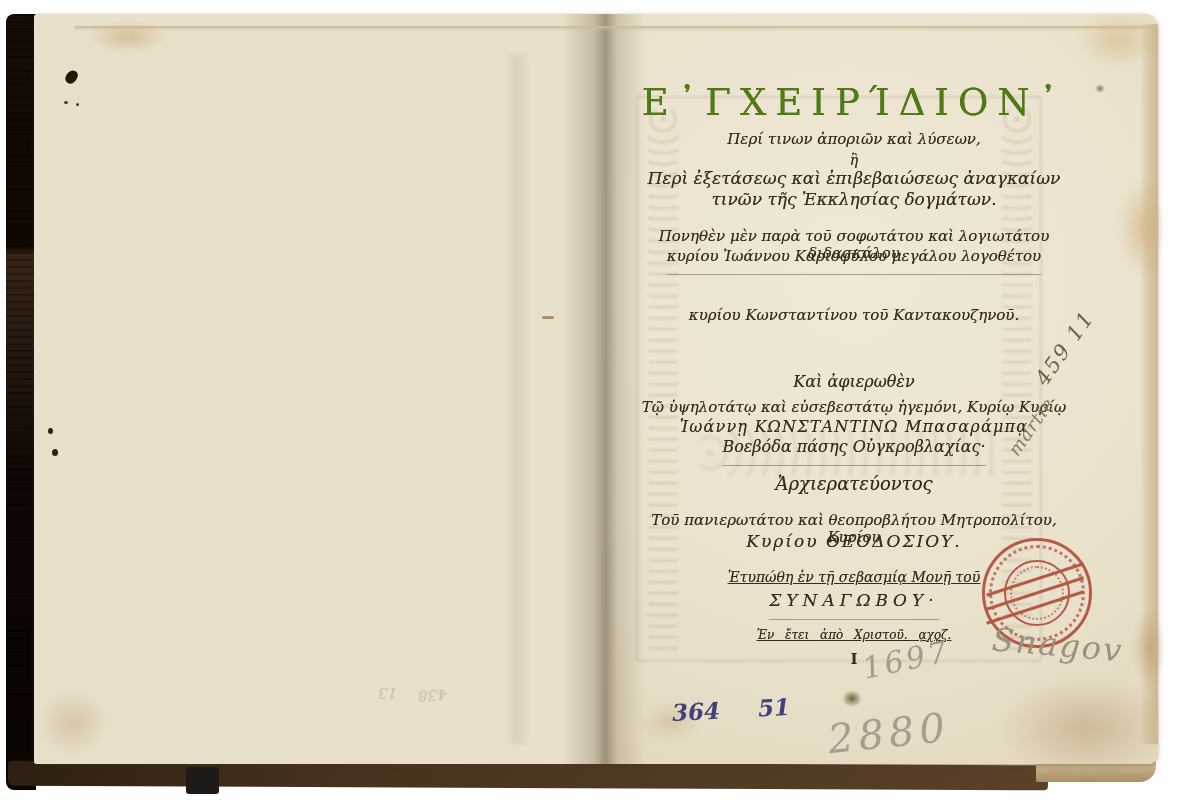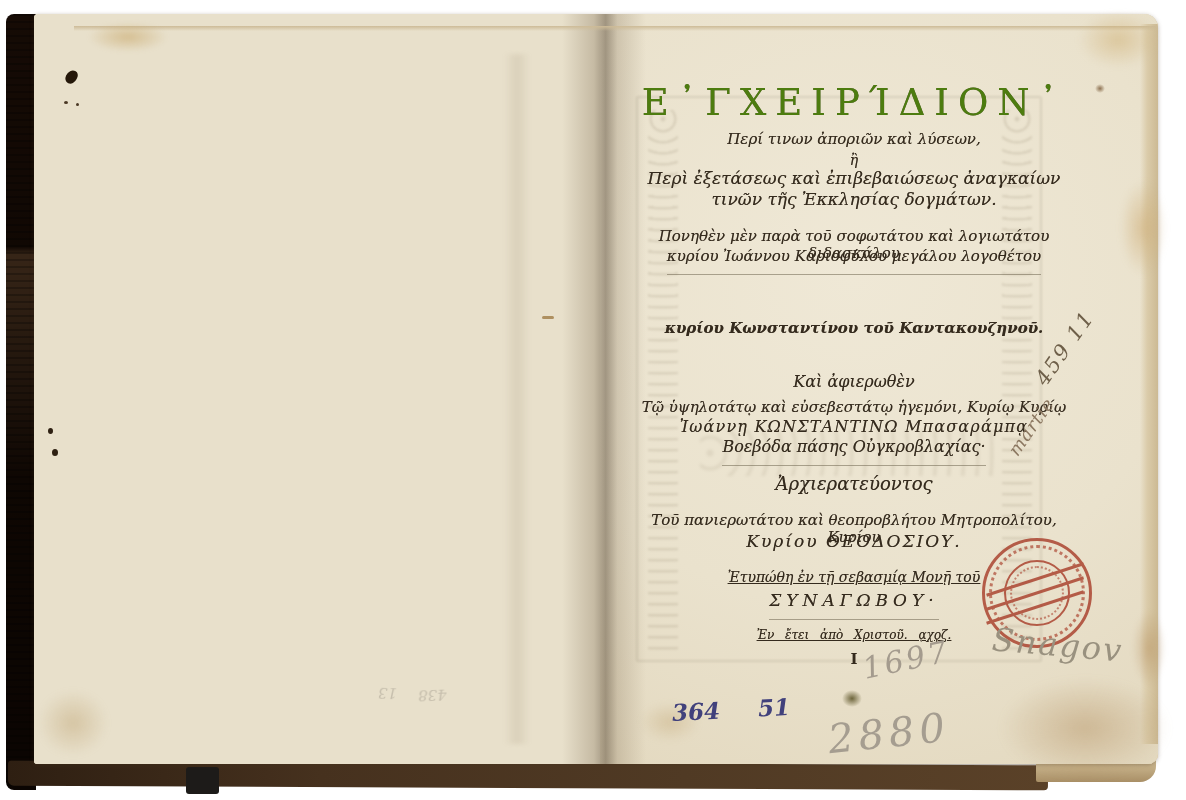--- a/index.html
+++ b/index.html
@@ -73,21 +73,21 @@
   
   .text-col{left:630px;top:0;width:448px;height:700px;}
   .line{width:100%;text-align:center;font-style:italic;color:#342a1d;
         text-shadow:0 0 .5px rgba(52,42,29,.55);line-height:1.15;}
   .t-title{top:82px;font-size:37px;font-style:normal;letter-spacing:9px;color:#4d7c0f;
         text-shadow:0 0 .6px rgba(43,34,20,.7);}
   .l0{top:131px;font-size:15px;} .l1{top:152px;font-size:14px;}
   .l2{top:169px;font-size:17px;} .l3{top:190px;font-size:17px;}
   .l4{top:228px;font-size:15px;} .l5{top:248px;font-size:15px;}
   .l6{top:267px;font-size:16px;} .l7{top:304px;font-size:15px;}
-  .l8{top:320px;font-size:15px;font-weight:bold;} .l9{top:373px;font-size:16px;}
+  .l8{top:307px;font-size:15px;} .l9{top:373px;font-size:16px;}
   .l10{top:399px;font-size:15px;} .l11{top:418px;font-size:16px;letter-spacing:1.2px;}
   .l12{top:438px;font-size:16px;} .l13{top:474px;font-size:18px;}
   .l14{top:512px;font-size:15px;} .l15{top:532px;font-size:17px;letter-spacing:2px;}
   .l16{top:569px;font-size:14px;text-decoration:underline;} .l17{top:591px;font-size:17px;letter-spacing:5px;}
   .l18{top:629px;font-size:12px;word-spacing:7px;text-decoration:underline;} .l19{top:651px;font-size:14px;font-style:normal;font-weight:bold;}
   .ul{position:static;border-bottom:1.5px solid rgba(112,102,80,.55);padding-bottom:9px;}
 
   
   .stamp{left:982px;top:538px;width:110px;height:110px;opacity:.82;filter:blur(.4px);}
   .stamp .ring{border-radius:50%;border-style:solid;border-color:#a93f2b;}

